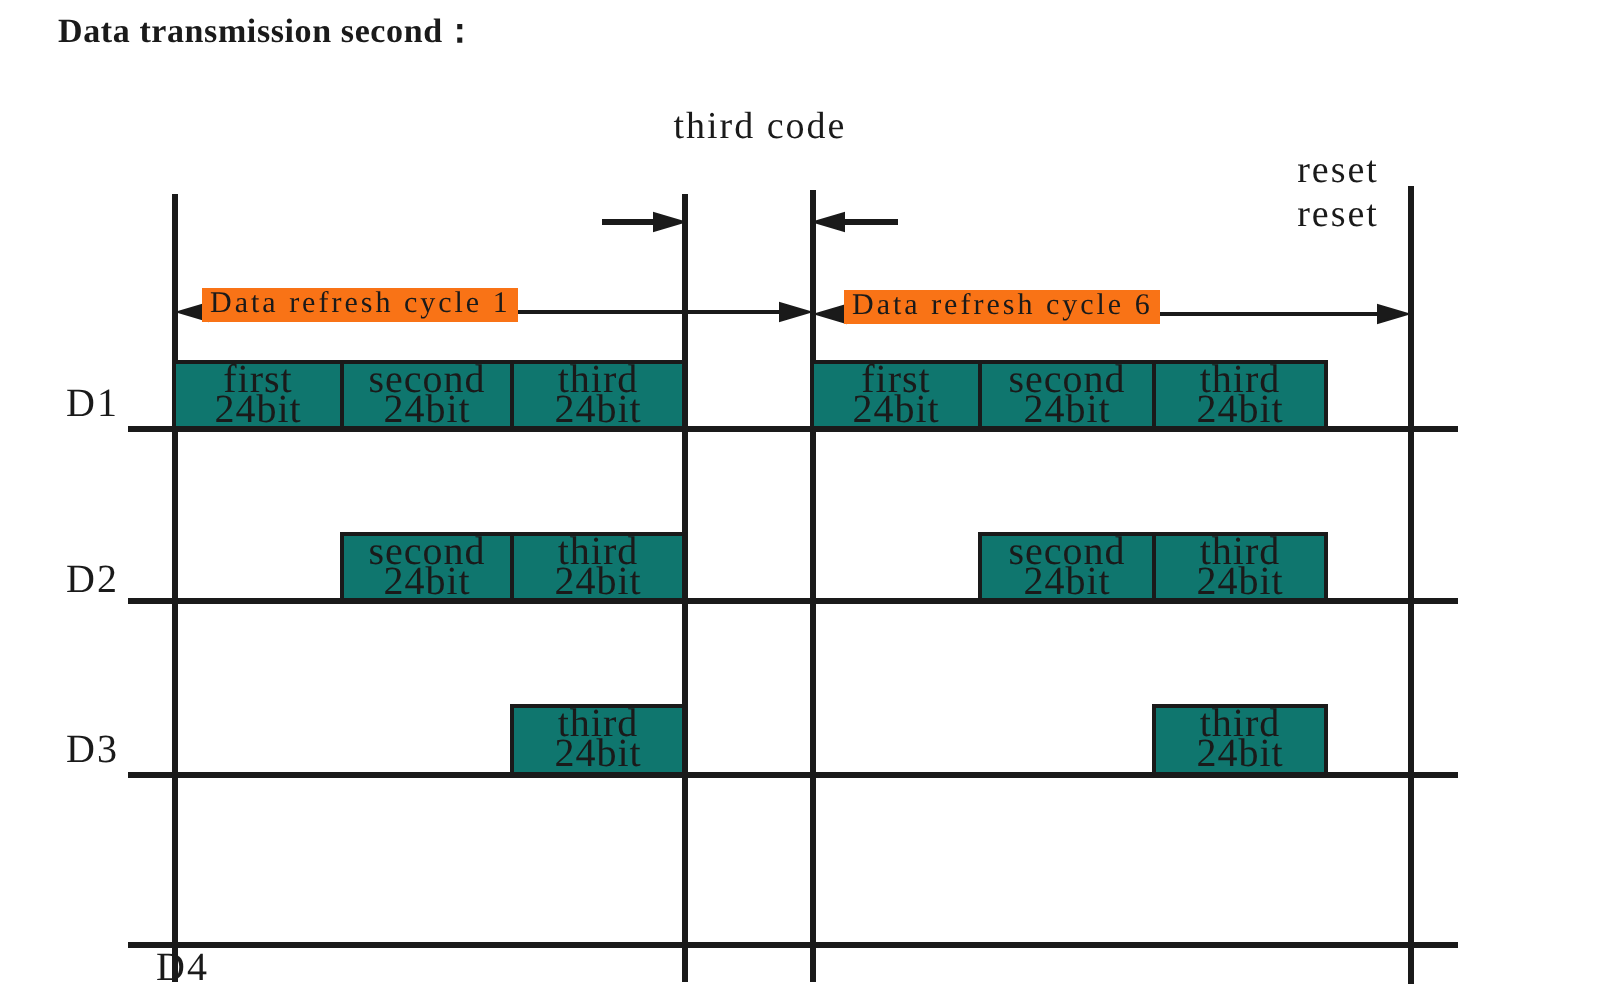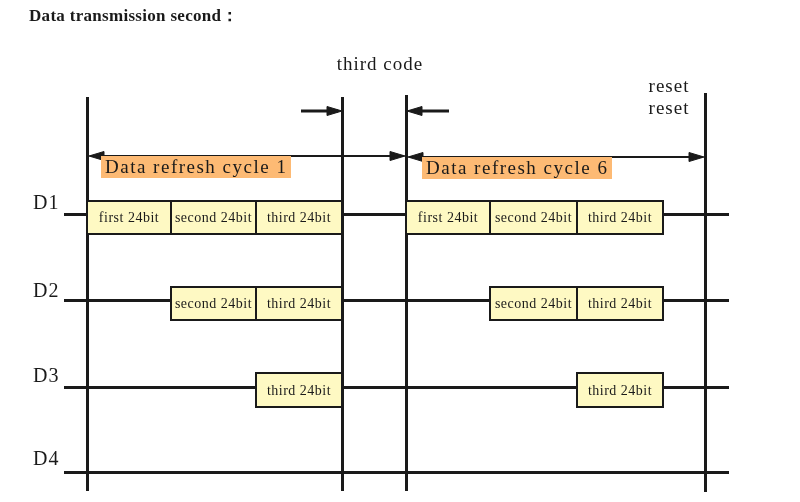--- a/index.html
+++ b/index.html
@@ -34,53 +34,51 @@
   .bl-d4 { top: 471px; }
   .chan {
     position: absolute;
     left: 33px;
     font-size: 20px;
     letter-spacing: 1px;
   }
   .chan-d1 { top: 191px; }
   .chan-d2 { top: 279px; }
   .chan-d3 { top: 364px; }
-  .chan-d4 { top: 447px; }
+  .chan-d4 { top: 473px; margin-left: 45px; }
   .databox {
     position: absolute;
     box-sizing: border-box;
     border: 2px solid #1a1a1a;
-    background: #fef9c3;
+    background: #0f766e;
     display: flex;
     align-items: center;
     justify-content: center;
     text-align: center;
-    font-size: 14px;
+    font-size: 20px;
     line-height: 15px;
     letter-spacing: 0.5px;
     padding: 0 2px;
-    margin-top: 20px;
   }
   .row-d1 { top: 180px; height: 35px; }
   .row-d2 { top: 266px; height: 35px; }
   .row-d3 { top: 352px; height: 36px; }
   .slot-c1-1 { left: 86px;  width: 86px; }
   .slot-c1-2 { left: 170px; width: 87px; }
   .slot-c1-3 { left: 255px; width: 88px; }
   .slot-c2-1 { left: 405px; width: 86px; }
   .slot-c2-2 { left: 489px; width: 89px; }
   .slot-c2-3 { left: 576px; width: 88px; }
   .cycle-label {
     position: absolute;
-    font-size: 19px;
+    font-size: 15px;
     letter-spacing: 1.5px;
-    background: #fdba74;
+    background: #f97316;
     padding: 0 4px;
     white-space: nowrap;
-    margin-top: 12px;
   }
   .cycle-1 { left: 101px; top: 144px; }
   .cycle-2 { left: 422px; top: 145px; }
   .reset-top {
     position: absolute;
     left: 318px;
     top: 53px;
     width: 124px;
     text-align: center;
     font-size: 19px;

